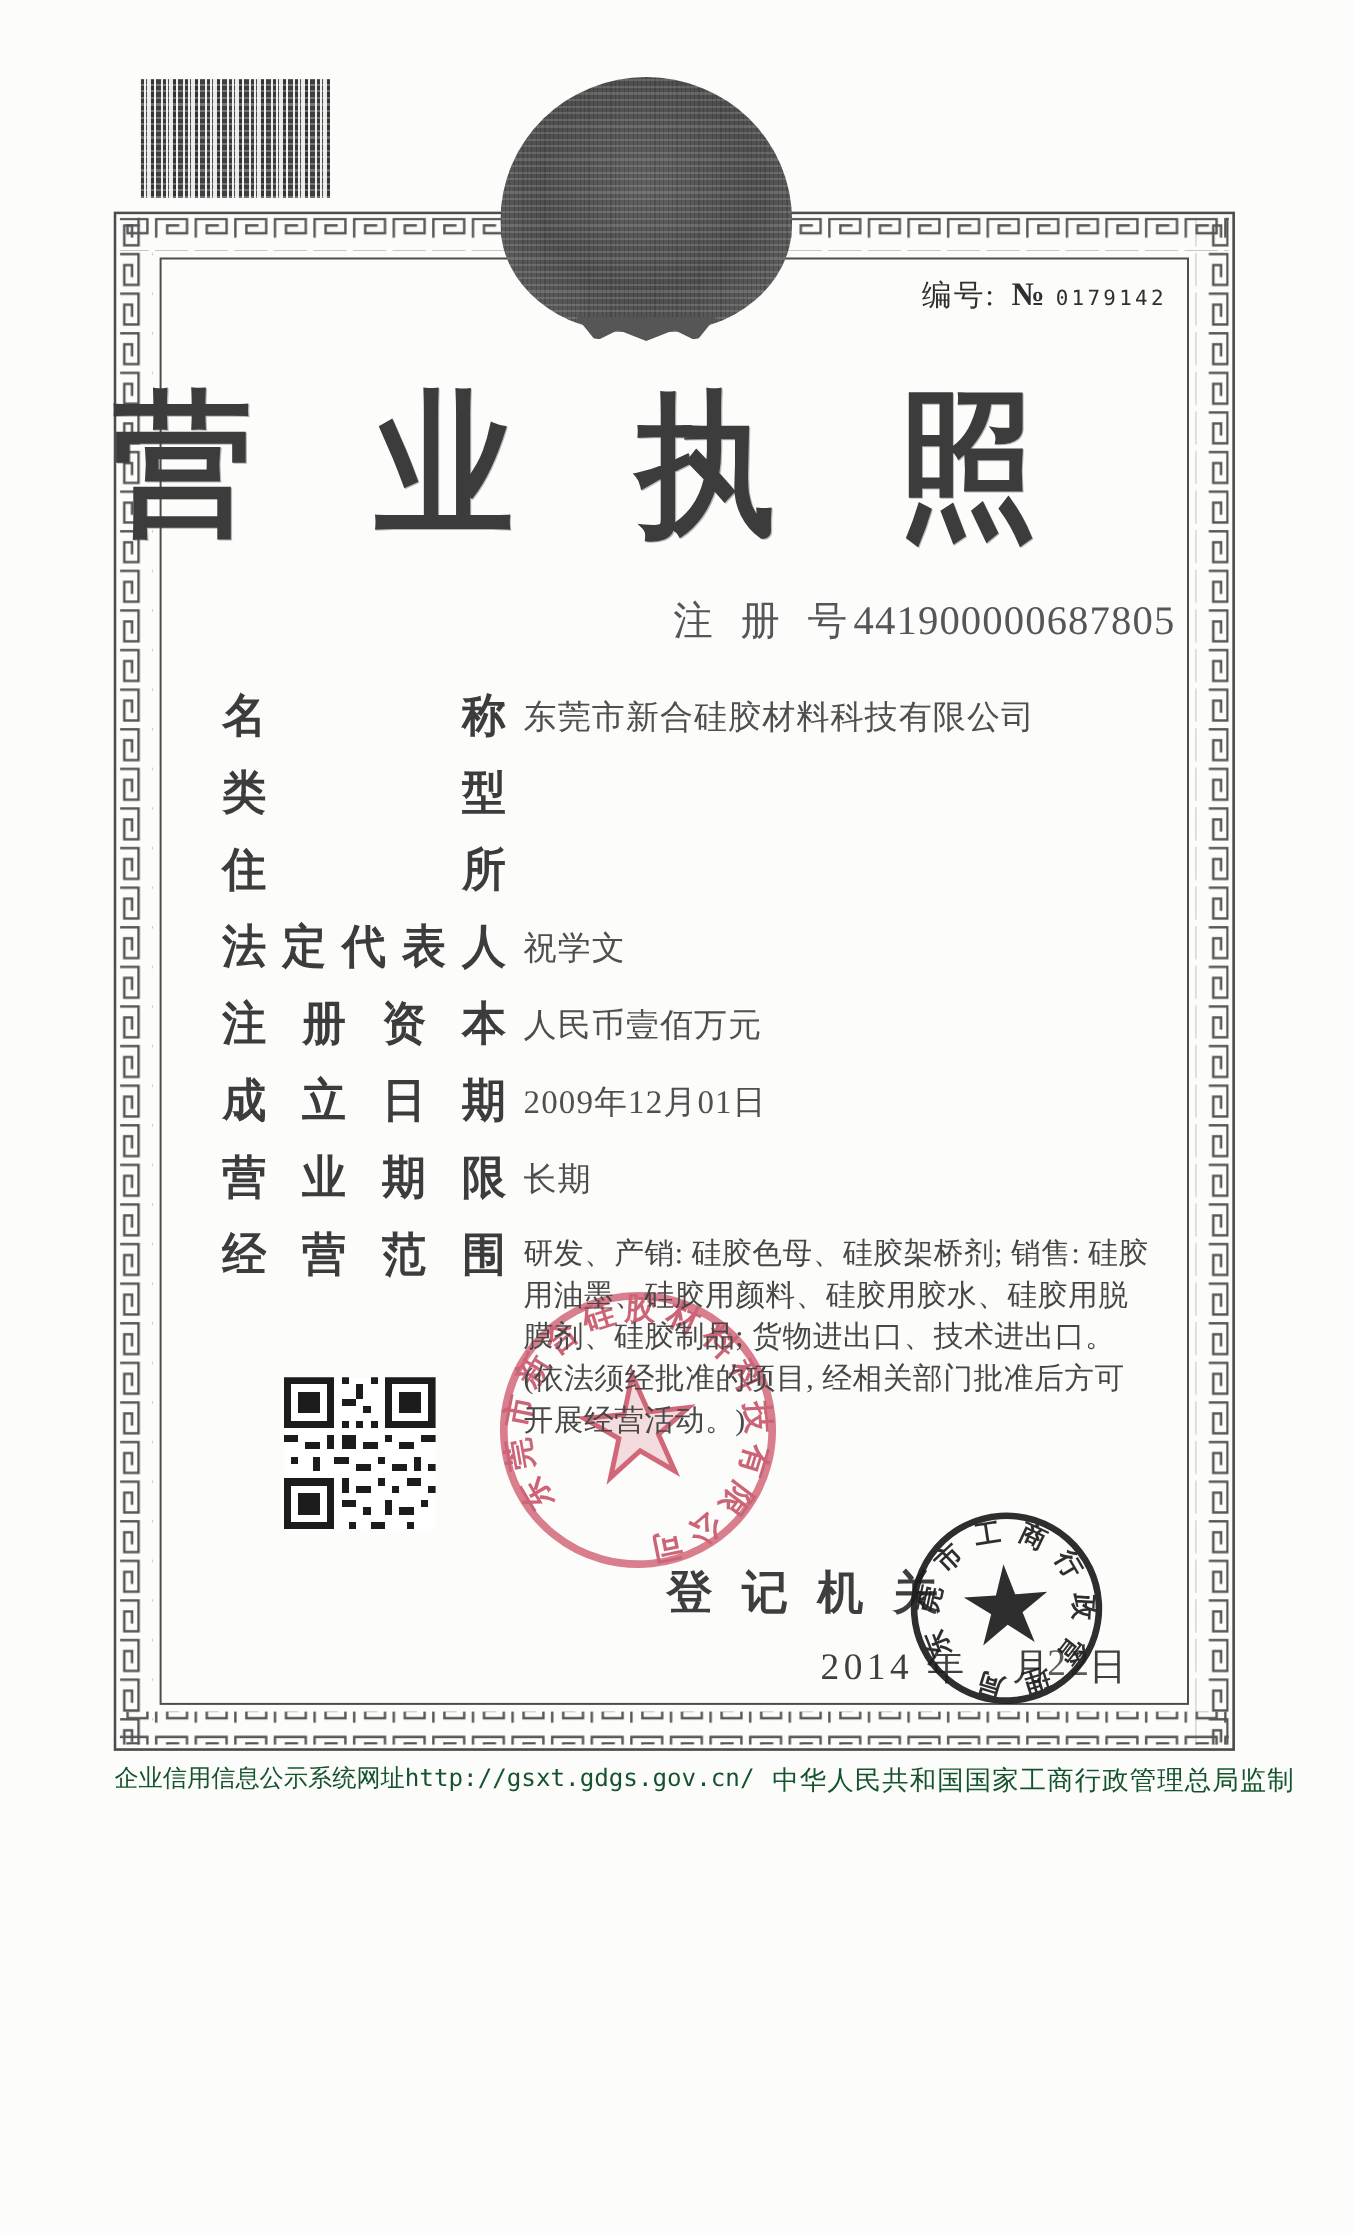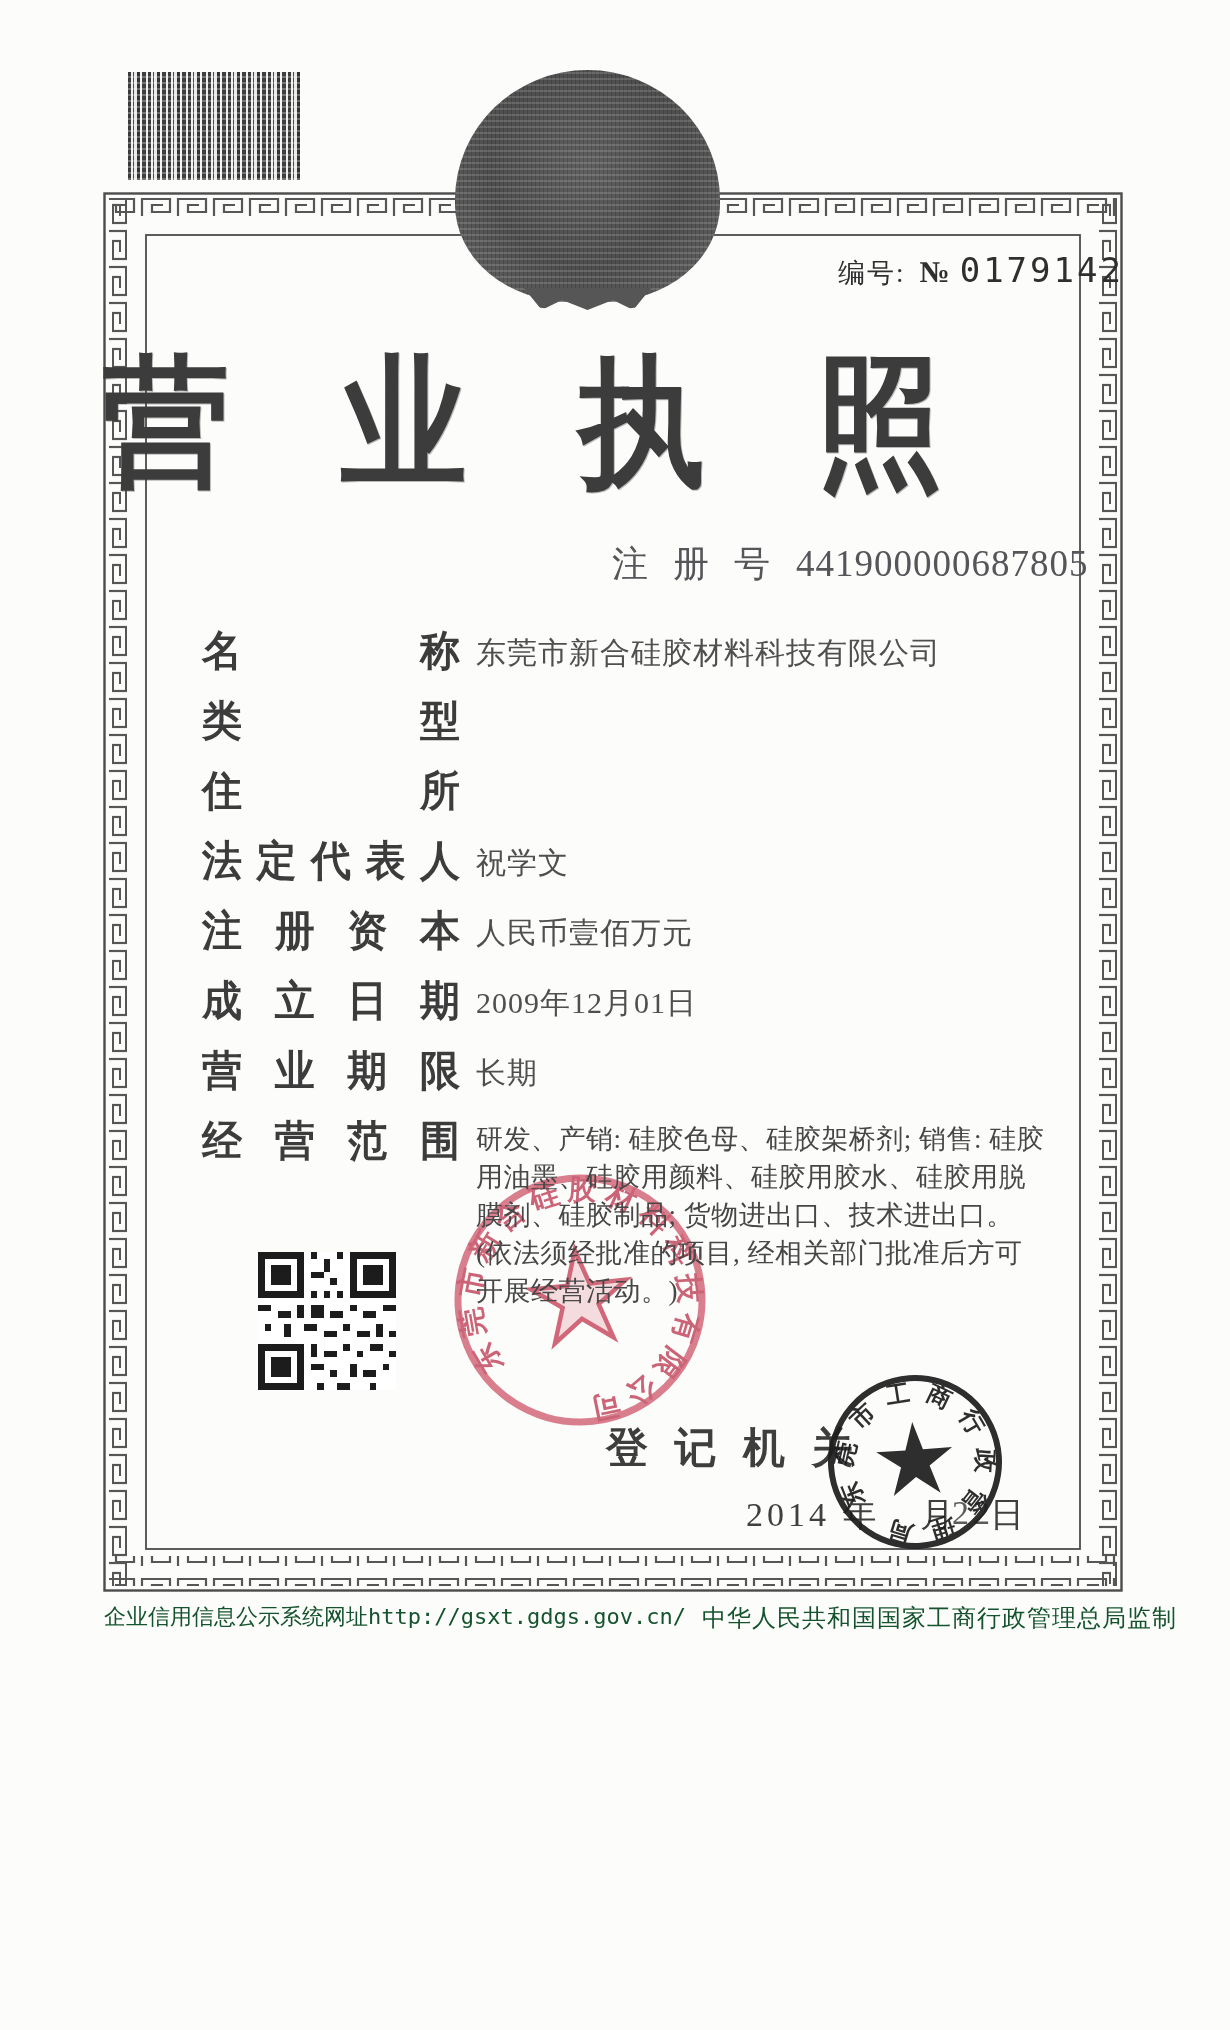--- a/index.html
+++ b/index.html
@@ -33,36 +33,36 @@
   }
   .emblem::after{
     content:"";position:absolute;left:26%;bottom:-8px;width:48%;height:22px;
     background:#565656;border-radius:0 0 40% 40%;
     clip-path:polygon(0 0,100% 0,86% 100%,70% 55%,50% 100%,30% 55%,14% 100%);
   }
 
   
   .serial{left:838px;top:250px;font-size:27px;letter-spacing:2px;color:#2f2f2f;white-space:nowrap;}
   .serial .nosym{font-weight:bold;font-size:30px;margin:0 8px 0 14px;}
-  .serial .num{font-family:"DejaVu Sans Mono",monospace;font-size:34px;letter-spacing:3px;}
+  .serial .num{font-family:"DejaVu Sans Mono",monospace;font-size:19px;letter-spacing:3px;}
 
   
   .title{
     left:103px;top:330px;width:700px;text-align:center;
     font-family:"DejaVu Sans","Liberation Sans",sans-serif;
     font-size:126px;font-weight:800;color:#3c3c3c;
     letter-spacing:34px;white-space:nowrap;
     transform:scaleY(1.12);transform-origin:top center;
     text-shadow:1px 1px 0 rgba(60,60,60,.35);
   }
 
   
   .regline{left:612px;top:540px;font-size:36px;color:#56565a;white-space:nowrap;}
   .regline .lbl{word-spacing:12px;letter-spacing:2px;}
-  .regline .num{margin-left:24px;letter-spacing:1px;font-size:37px;}
+  .regline .num{margin-left:4px;letter-spacing:1px;font-size:37px;}
 
   
   .fields{left:202px;top:628px;width:880px;}
   .field-row{display:flex;align-items:flex-start;height:44px;margin-bottom:26px;}
   .field-label{
     width:258px;flex:0 0 258px;display:flex;justify-content:space-between;
     font-size:40px;font-weight:700;color:#3c3c3c;line-height:44px;
     transform:scaleY(1.05);transform-origin:top left;
   }
   .field-value{

